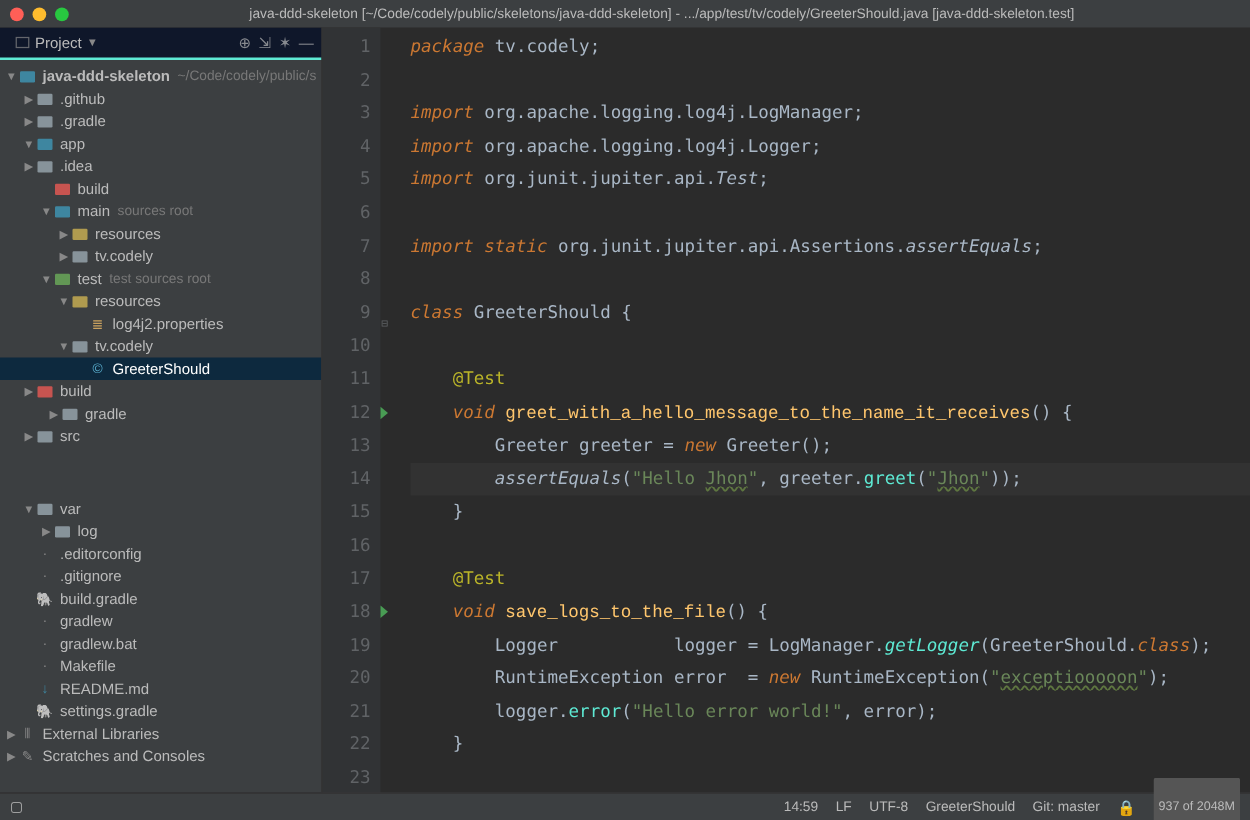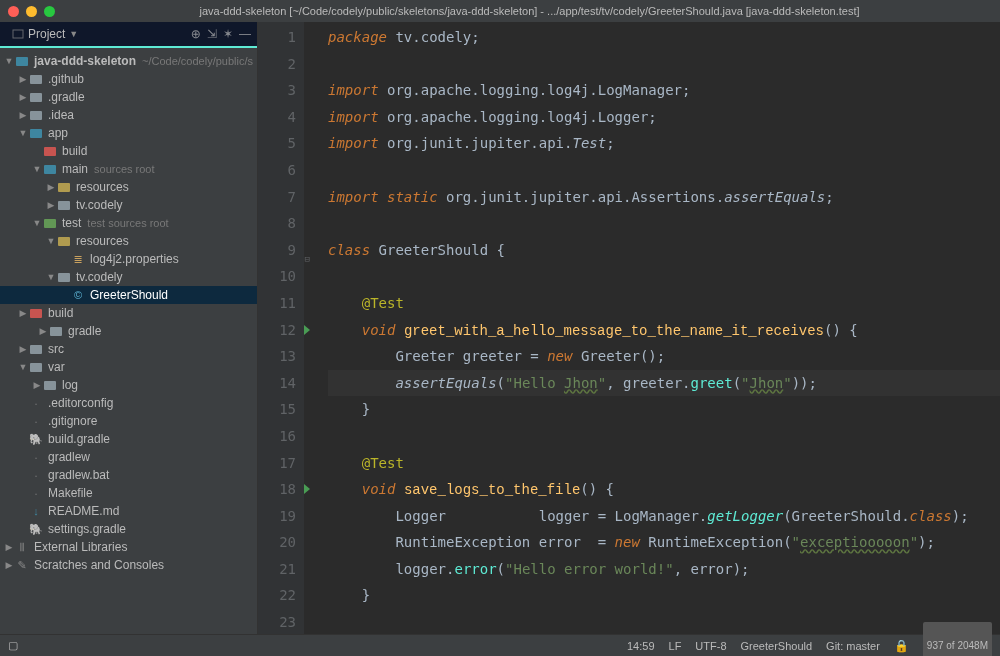--- a/index.html
+++ b/index.html
@@ -175,32 +175,32 @@
           <span>.github</span>
         </div>
         <div class="tree-row" style="padding-left: 18px;">
           <span class="twisty closed"></span>
           <span class="ticon">
             <div class="folder gray"></div>
           </span>
           <span>.gradle</span>
         </div>
         <div class="tree-row" style="padding-left: 18px;">
+          <span class="twisty open"></span>
+          <span class="ticon">
+            <div class="folder blue"></div>
+          </span>
+          <span>app</span>
+        </div>
+        <div class="tree-row" style="padding-left: 18px;">
           <span class="twisty closed"></span>
           <span class="ticon">
             <div class="folder gray"></div>
           </span>
           <span>.idea</span>
-        </div>
-        <div class="tree-row" style="padding-left: 18px;">
-          <span class="twisty open"></span>
-          <span class="ticon">
-            <div class="folder blue"></div>
-          </span>
-          <span>app</span>
         </div>
         <div class="tree-row" style="padding-left: 32px;">
           <span class="twisty none"></span>
           <span class="ticon">
             <div class="folder red"></div>
           </span>
           <span>build</span>
         </div>
         <div class="tree-row" style="padding-left: 32px;">
           <span class="twisty open"></span>
@@ -274,21 +274,21 @@
           </span>
           <span>gradle</span>
         </div>
         <div class="tree-row" style="padding-left: 18px;">
           <span class="twisty closed"></span>
           <span class="ticon">
             <div class="folder gray"></div>
           </span>
           <span>src</span>
         </div>
-        <div class="tree-row" style="padding-left: 18px;">
+        <div class="tree-row" style="padding-left: 18px; margin-top: 40px;">
           <span class="twisty open"></span>
           <span class="ticon">
             <div class="folder gray"></div>
           </span>
           <span>var</span>
         </div>
         <div class="tree-row" style="padding-left: 32px;">
           <span class="twisty closed"></span>
           <span class="ticon">
             <div class="folder gray"></div>

